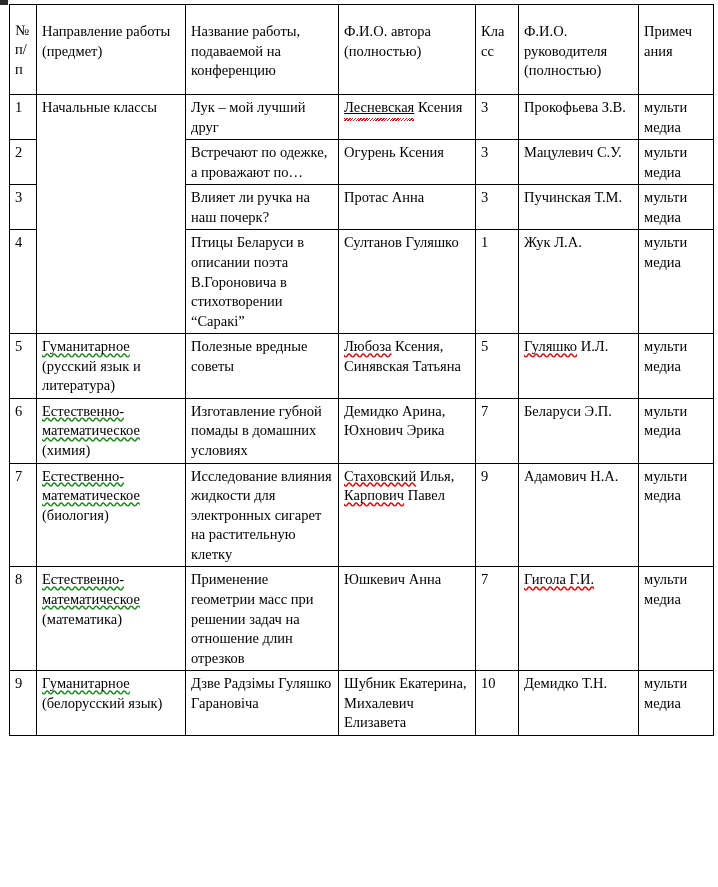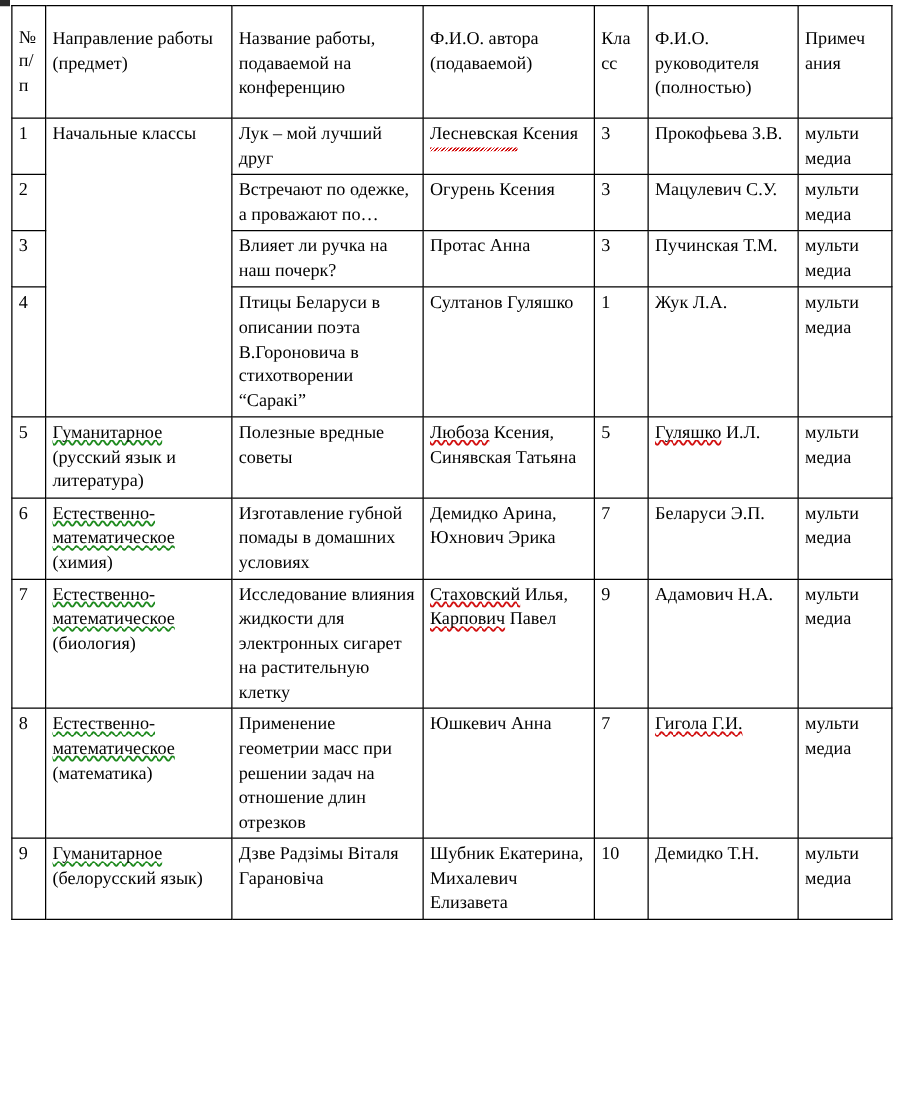--- a/index.html
+++ b/index.html
@@ -77,20 +77,21 @@
   .sq-red {
     text-decoration: underline wavy #d21111;
     text-decoration-skip-ink: none;
   }
   .sq-green {
     text-decoration: underline wavy #1f8a1f;
     text-decoration-skip-ink: none;
     margin-top: 11px;
   }
   .sq-red-u {
+    text-decoration: underline;
     position: relative;
     display: inline-block;
   }
   .sq-red-u::after {
     content: "";
     position: absolute;
     left: 0;
     right: 0;
     bottom: -3px;
     height: 3px;
@@ -119,21 +120,21 @@
     </colgroup>
 
     <thead>
       <tr class="row-h1">
         <td class="hdr-num">
           <span class="line">№</span>
           <span class="line">п/п</span>
         </td>
         <td>Направление работы (предмет)</td>
         <td>Название работы, подаваемой на конференцию</td>
-        <td>Ф.И.О. автора (подаваемой)</td>
+        <td>Ф.И.О. автора (полностью)</td>
         <td>
           <span class="line">Кла</span>
           <span class="line">сс</span>
         </td>
         <td>Ф.И.О. руководителя (полностью)</td>
         <td>
           <span class="line">Примеч</span>
           <span class="line">ания</span>
         </td>
       </tr>
@@ -214,21 +215,21 @@
         <td>Применение геометрии масс при решении задач на отношение длин отрезков</td>
         <td>Юшкевич Анна</td>
         <td class="cell-grade">7</td>
         <td><span class="sq-red">Гигола Г.И.</span></td>
         <td>мульти медиа</td>
       </tr>
 
       <tr>
         <td class="cell-num">9</td>
         <td><span class="sq-green">Гуманитарное</span> (белорусский язык)</td>
-        <td>Дзве Радзімы Віталя Гарановіча</td>
+        <td>Дзве Радзімы Гуляшко Гарановіча</td>
         <td>Шубник Екатерина, Михалевич Елизавета</td>
         <td class="cell-grade">10</td>
         <td>Демидко Т.Н.</td>
         <td>мульти медиа</td>
       </tr>
 
     </tbody>
   </table>
 
 </div>

